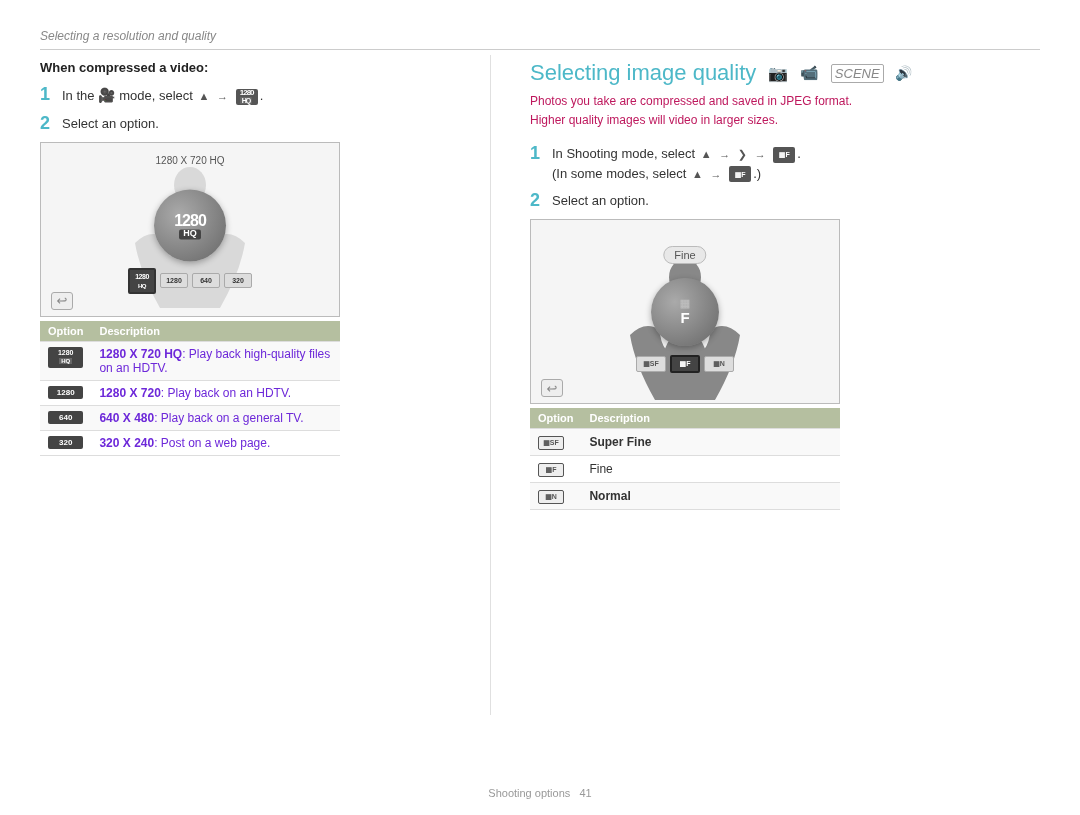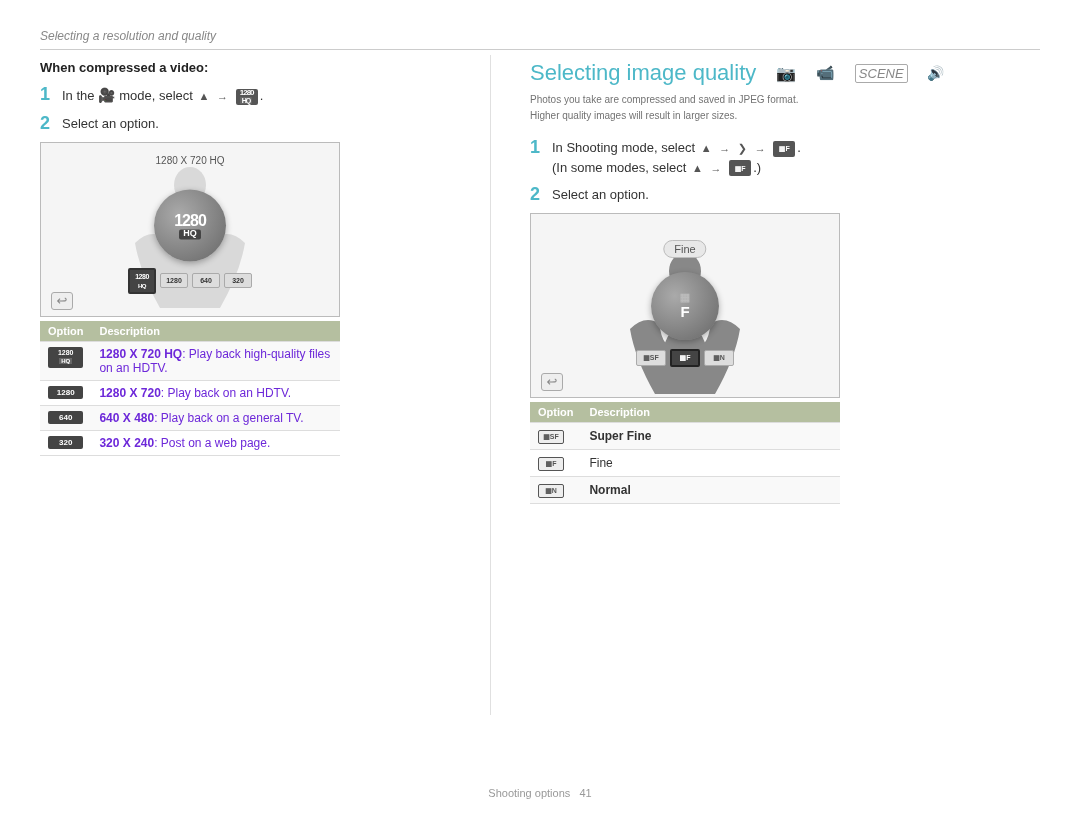--- a/index.html
+++ b/index.html
@@ -51,21 +51,21 @@
       width: 510px;
     }
 
     .section-title-cyan {
       font-size: 22px;
       color: #4db8c8;
       font-weight: normal;
       margin-bottom: 6px;
       display: flex;
       align-items: center;
-      gap: 20px;
+      gap: 12px;
     }
 
     .when-recording {
       font-size: 13px;
       font-weight: bold;
       margin-bottom: 10px;
       color: #222;
     }
 
     .step-line {
@@ -254,22 +254,22 @@
     .option-table .col-option {
       width: 38px;
     }
 
     .option-table .col-desc {
       color: #6d28d9;
     }
 
     
     .desc-text {
-      font-size: 10px;
-      color: #737373;
+      font-size: 12px;
+      color: #be185d;
       line-height: 1.6;
       margin-bottom: 14px;
     }
 
     
     .preview-box-right {
       border: 1px solid #bbb;
       background: #f5f5f5;
       width: 310px;
       height: 185px;
@@ -496,21 +496,21 @@
       <span>Selecting image quality</span>
 
       <span style="font-size:16px;">📷</span>
       <span style="font-size:15px;">📹</span>
       <span style="font-size:13px;color:#888;border:1px solid #aaa;padding:1px 3px;border-radius:2px;font-style:italic;">SCENE</span>
       <span style="font-size:14px;">🔊</span>
     </div>
 
     <p class="desc-text">
       <span>Photos you take are compressed and saved in JPEG format.</span><br>
-      <span>Higher quality images will result in larger sizes.</span>
+      <span>Higher quality images will video in larger sizes.</span>
     </p>
 
     <div class="step-line">
       <span class="step-num">1</span>
       <span class="step-text">
         In Shooting mode, select
         <span class="arrow">▲</span>
         <span class="arrow">→</span>
         <span class="arrow">❯</span>
         <span class="arrow">→</span>

